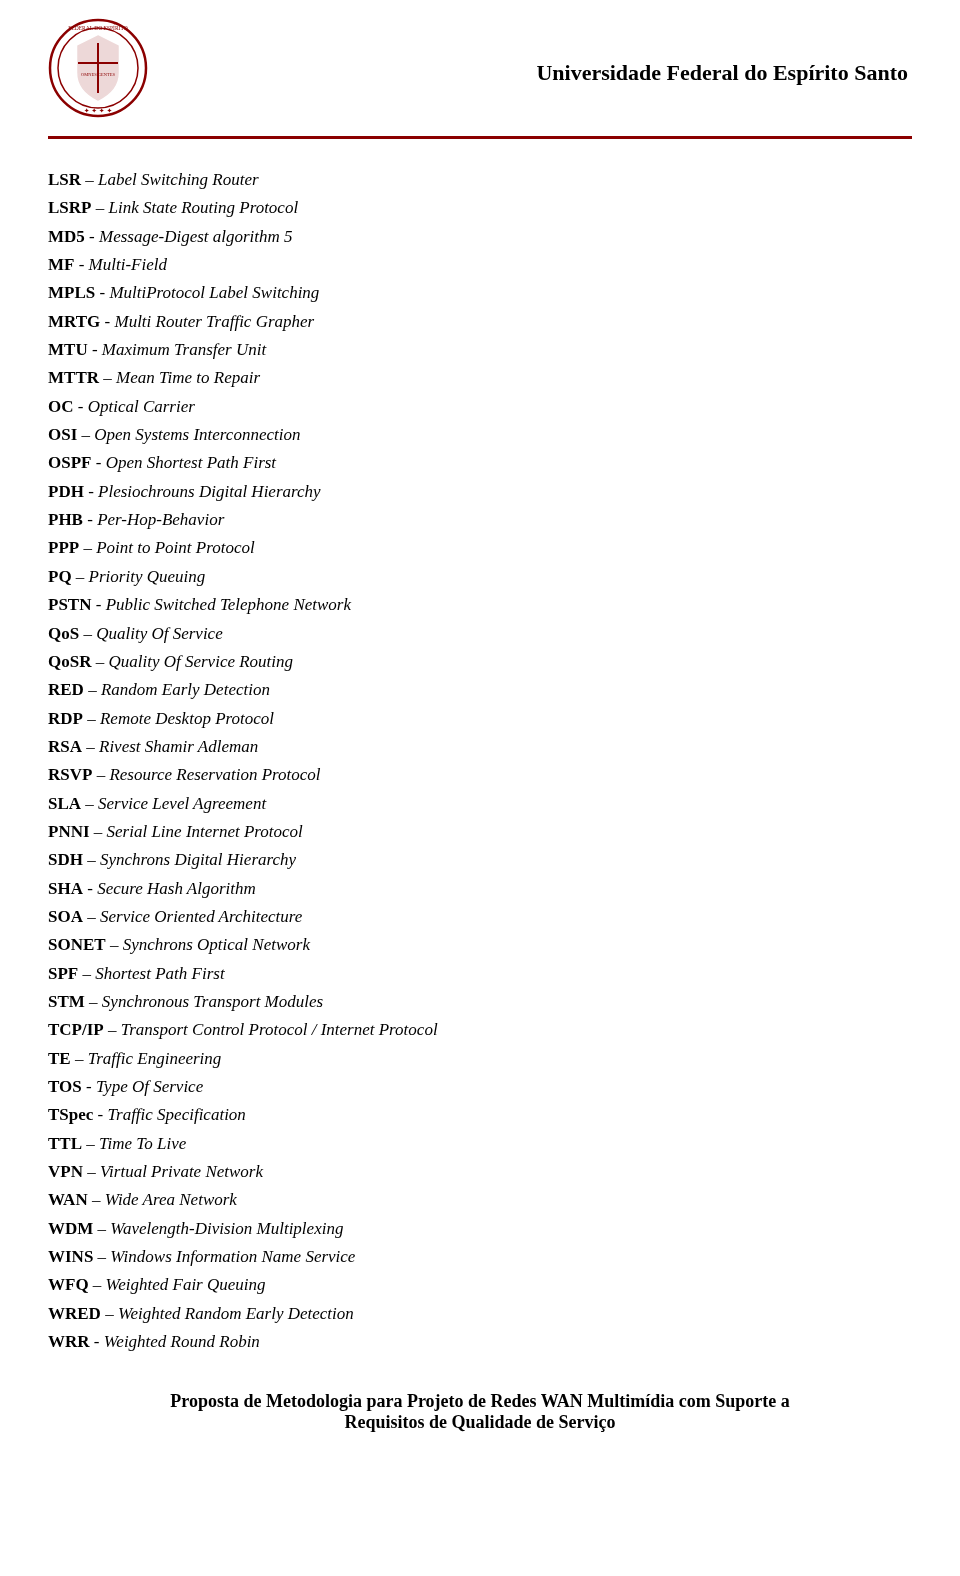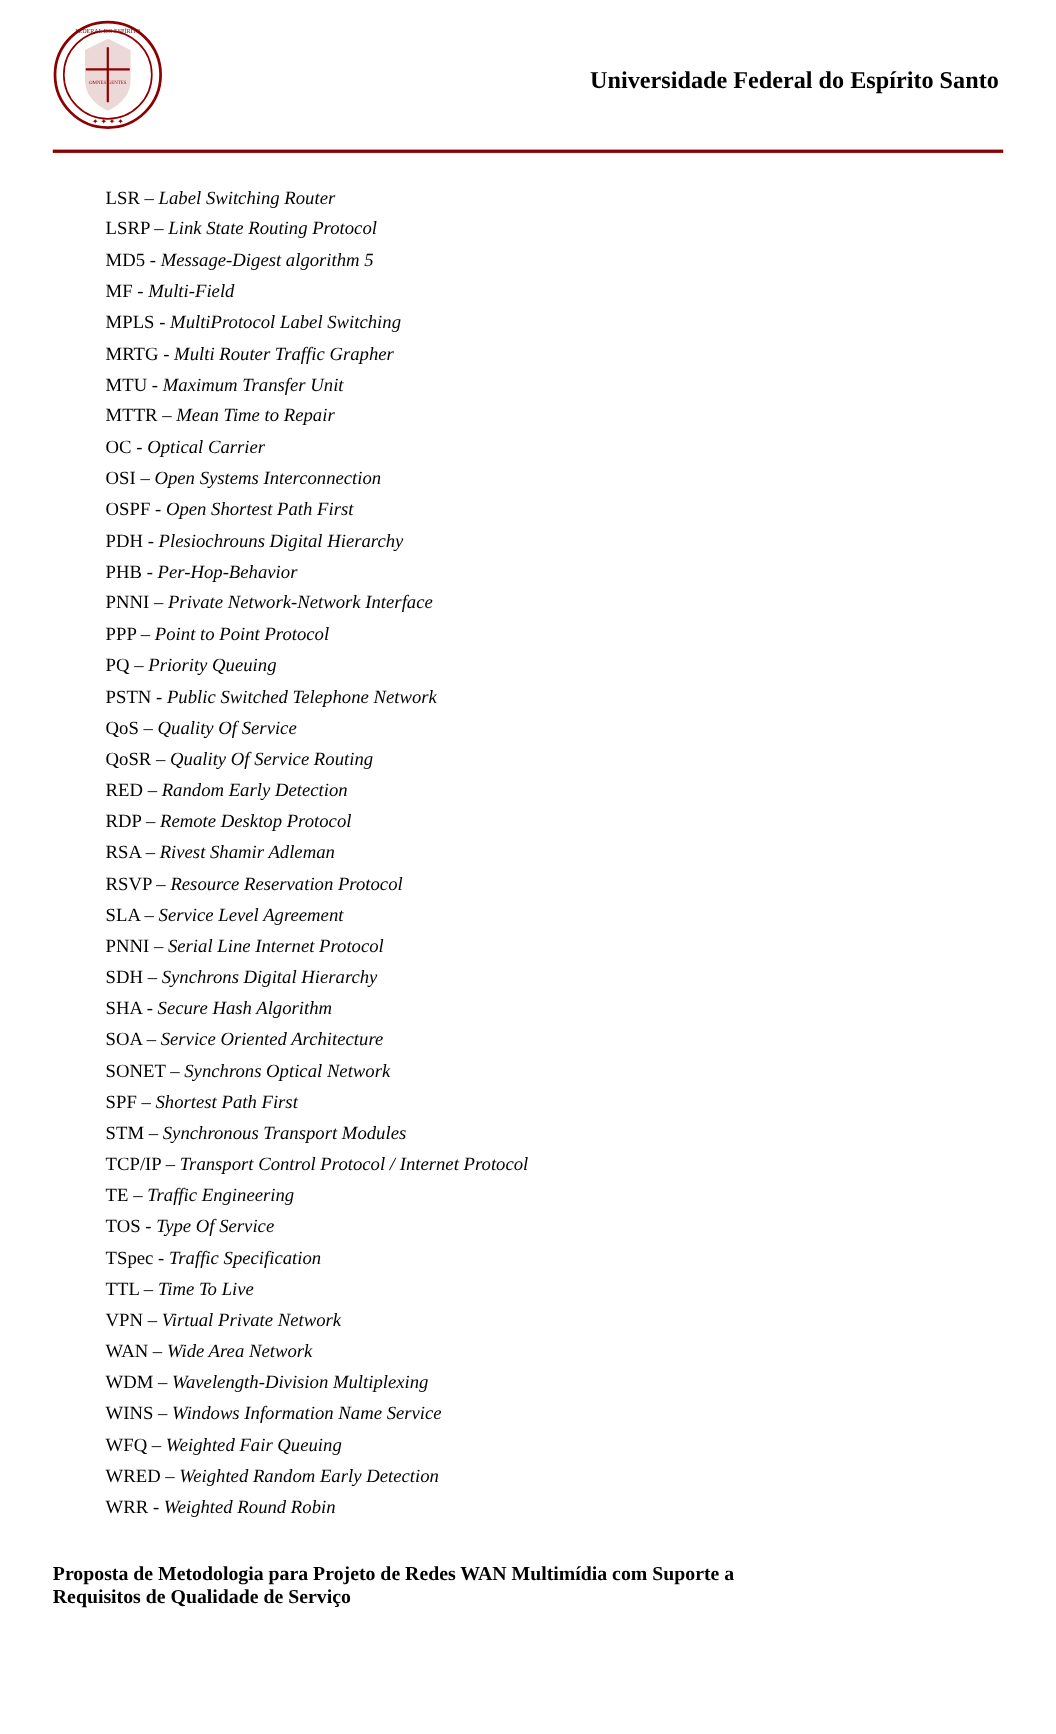--- a/index.html
+++ b/index.html
@@ -38,34 +38,34 @@
       padding-right: 4px;
     }
     .content {
       font-size: 17px;
       line-height: 1.55;
     }
     .entry {
       margin-bottom: 2px;
     }
     .abbr {
-      font-weight: normal;
+      font-weight: bold;
       font-style: normal;
-      margin-left: 48px;
     }
     .dash {
       font-weight: normal;
       font-style: normal;
     }
     .definition {
       font-style: italic;
       text-align: center;
     }
     .footer {
       margin-top: 36px;
+      text-align: center;
       font-size: 18px;
       font-weight: bold;
     }
   </style>
 </head>
 <body>
 
 <div class="page">
 
   <div class="header">
@@ -98,21 +98,20 @@
       <div class="entry"><span class="abbr">MF</span><span class="dash"> - </span><span class="definition">Multi-Field</span></div>
       <div class="entry"><span class="abbr">MPLS</span><span class="dash"> - </span><span class="definition">MultiProtocol Label Switching</span></div>
       <div class="entry"><span class="abbr">MRTG</span><span class="dash"> - </span><span class="definition">Multi Router Traffic Grapher</span></div>
       <div class="entry"><span class="abbr">MTU</span><span class="dash"> - </span><span class="definition">Maximum Transfer Unit</span></div>
       <div class="entry"><span class="abbr">MTTR</span><span class="dash"> – </span><span class="definition">Mean Time to Repair</span></div>
       <div class="entry"><span class="abbr">OC</span><span class="dash"> - </span><span class="definition">Optical Carrier</span></div>
       <div class="entry"><span class="abbr">OSI</span><span class="dash"> – </span><span class="definition">Open Systems Interconnection</span></div>
       <div class="entry"><span class="abbr">OSPF</span><span class="dash"> - </span><span class="definition">Open Shortest Path First</span></div>
       <div class="entry"><span class="abbr">PDH</span><span class="dash"> - </span><span class="definition">Plesiochrouns Digital Hierarchy</span></div>
       <div class="entry"><span class="abbr">PHB</span><span class="dash"> - </span><span class="definition">Per-Hop-Behavior</span></div>
-      <div class="entry"><span class="abbr">PNNI</span><span class="dash"> – </span><span class="definition">Private Network-Network Interface</span></div>
       <div class="entry"><span class="abbr">PPP</span><span class="dash"> – </span><span class="definition">Point to Point Protocol</span></div>
       <div class="entry"><span class="abbr">PQ</span><span class="dash"> – </span><span class="definition">Priority Queuing</span></div>
       <div class="entry"><span class="abbr">PSTN</span><span class="dash"> - </span><span class="definition">Public Switched Telephone Network</span></div>
       <div class="entry"><span class="abbr">QoS</span><span class="dash"> – </span><span class="definition">Quality Of Service</span></div>
       <div class="entry"><span class="abbr">QoSR</span><span class="dash"> – </span><span class="definition">Quality Of Service Routing</span></div>
       <div class="entry"><span class="abbr">RED</span><span class="dash"> – </span><span class="definition">Random Early Detection</span></div>
       <div class="entry"><span class="abbr">RDP</span><span class="dash"> – </span><span class="definition">Remote Desktop Protocol</span></div>
       <div class="entry"><span class="abbr">RSA</span><span class="dash"> – </span><span class="definition">Rivest Shamir Adleman</span></div>
       <div class="entry"><span class="abbr">RSVP</span><span class="dash"> – </span><span class="definition">Resource Reservation Protocol</span></div>
       <div class="entry"><span class="abbr">SLA</span><span class="dash"> – </span><span class="definition">Service Level Agreement</span></div>

